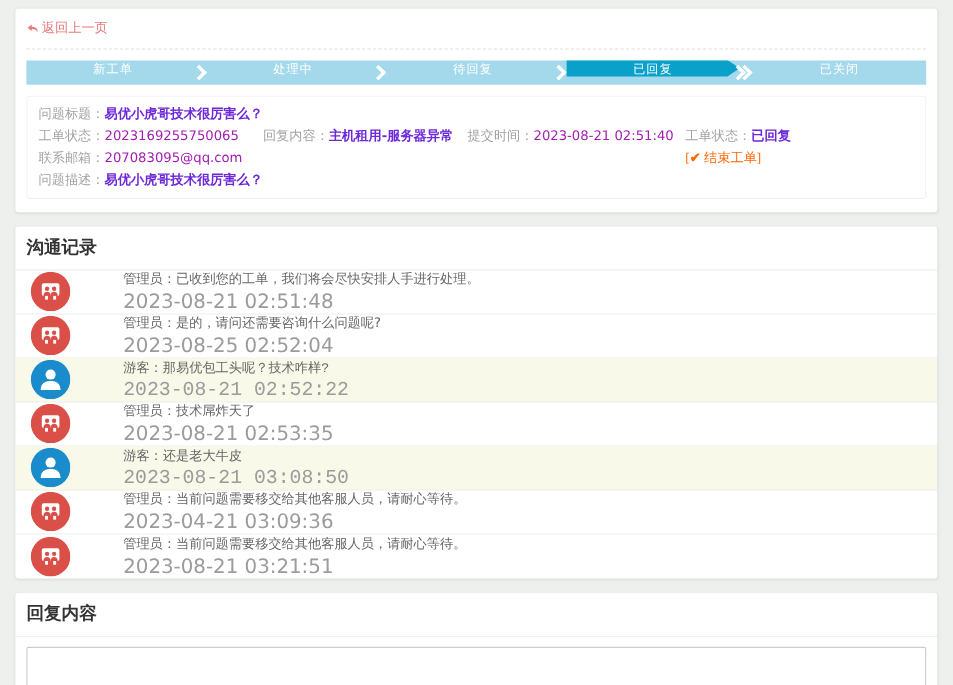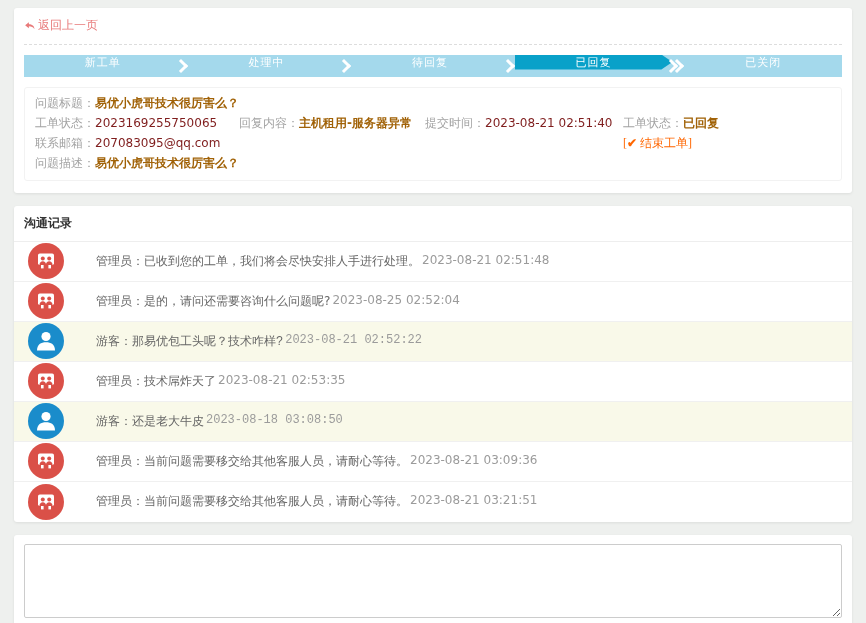--- a/index.html
+++ b/index.html
@@ -43,40 +43,40 @@
   .info-box {
     border:1px solid #f2f2f2; border-radius:3px;
     margin-top:10px; padding:8px 10px 10px 10px;
     display:grid;
     grid-template-columns:204px 186px 198px 1fr;
     grid-row-gap:6px; font-size:12px; line-height:14px;
   }
   .span-all { grid-column:1 / 5; }
   .col4 { grid-column:4; }
   .lbl { color:#a3a3a3; }
-  .val { color:#7f1d1d; }
-  .val.strong { color:#a16207; font-weight:bold; }
+  .val { color:#a21caf; }
+  .val.strong { color:#6d28d9; font-weight:bold; }
   .close-ticket { color:#f60; cursor:pointer;font-family:Liberation Serif, serif; }
   .close-ticket .chk { font-weight:bold; }
   
   .section-header {
-    padding:9px 10px; font-weight:bold; color:#333; font-size:12px;
+    padding:9px 10px; font-weight:bold; color:#333; font-size:16px;
     border-bottom:1px solid #eee;
   }
   .msg-row {
     display:flex; align-items:center; gap:12px;
     padding:2px 10px 2px 12px; height:40px;
     border-bottom:1px solid #f0f0f0;
   }
   .msg-row:last-child { border-bottom:none; }
   .msg-row.guest { background:#f9f9e9;font-family:Liberation Mono, monospace; }
   .avatar { width:36px; height:36px; flex:none; display:block; margin-left:2px; }
-  .msg-body { display:flex; flex-direction:row; gap:2px; margin-left:20px; }
+  .msg-body { display:flex; flex-direction:column; gap:2px; margin-left:36px; }
   .msg-text { color:#666; font-size:12px; }
-  .msg-time { color:#9b9b9b; font-size:12px; }
+  .msg-time { color:#9b9b9b; font-size:18px; }
   
   .reply-area { padding:0 10px 12px 10px; }
   .reply-textarea {
     width:100%; height:74px; margin-top:9px;
     border:1px solid #ccc; border-radius:2px;
     font-family:"DejaVu Sans","Liberation Sans",sans-serif;
     font-size:12px; color:#555; padding:4px; resize:both;
   }
 </style>
 </head>
@@ -217,40 +217,40 @@
     <div class="msg-row guest">
       <span class="avatar">
         <svg width="36" height="36" viewBox="0 0 36 36">
             <circle cx="18" cy="18" r="18" fill="#1a8ccb"></circle>
             <circle cx="18" cy="13.5" r="4.6" fill="#fff"></circle>
             <path d="M9 27.5 C9 21.5 13 19.3 18 19.3 C23 19.3 27 21.5 27 27.5 Z" fill="#fff"></path>
           </svg>
       </span>
       <div class="msg-body">
         <div class="msg-text">游客：还是老大牛皮</div>
-        <div class="msg-time">2023-08-18 03:08:50</div>
+        <div class="msg-time">2023-08-21 03:08:50</div>
       </div>
     </div>
 
     <div class="msg-row">
       <span class="avatar">
         <svg width="36" height="36" viewBox="0 0 36 36">
             <circle cx="18" cy="18" r="18" fill="#da5048"></circle>
             <rect x="10" y="10.5" width="16" height="11.5" rx="1.8" fill="#fff"></rect>
             <circle cx="14.8" cy="15.5" r="2" fill="#da5048"></circle>
             <path d="M11.5 22 C11.5 19.6 13 18.3 14.8 18.3 C16.6 18.3 18.1 19.6 18.1 22 Z" fill="#da5048"></path>
             <circle cx="21.2" cy="15.5" r="2" fill="#da5048"></circle>
             <path d="M17.9 22 C17.9 19.6 19.4 18.3 21.2 18.3 C23 18.3 24.5 19.6 24.5 22 Z" fill="#da5048"></path>
             <rect x="13" y="22" width="2.6" height="3.4" fill="#fff"></rect>
             <rect x="20.4" y="22" width="2.6" height="3.4" fill="#fff"></rect>
           </svg>
       </span>
       <div class="msg-body">
         <div class="msg-text">管理员：当前问题需要移交给其他客服人员，请耐心等待。</div>
-        <div class="msg-time">2023-08-21 03:09:36</div>
+        <div class="msg-time">2023-04-21 03:09:36</div>
       </div>
     </div>
 
     <div class="msg-row">
       <span class="avatar">
         <svg width="36" height="36" viewBox="0 0 36 36">
             <circle cx="18" cy="18" r="18" fill="#da5048"></circle>
             <rect x="10" y="10.5" width="16" height="11.5" rx="1.8" fill="#fff"></rect>
             <circle cx="14.8" cy="15.5" r="2" fill="#da5048"></circle>
             <path d="M11.5 22 C11.5 19.6 13 18.3 14.8 18.3 C16.6 18.3 18.1 19.6 18.1 22 Z" fill="#da5048"></path>
@@ -261,20 +261,21 @@
           </svg>
       </span>
       <div class="msg-body">
         <div class="msg-text">管理员：当前问题需要移交给其他客服人员，请耐心等待。</div>
         <div class="msg-time">2023-08-21 03:21:51</div>
       </div>
     </div>
   </div>
 
   <div class="card">
+    <div class="section-header">回复内容</div>
     <div class="reply-area">
       <textarea class="reply-textarea" value="" style=""></textarea>
       <br>
       
     </div>
   </div>
 
 </div>
 
 </body></html>

